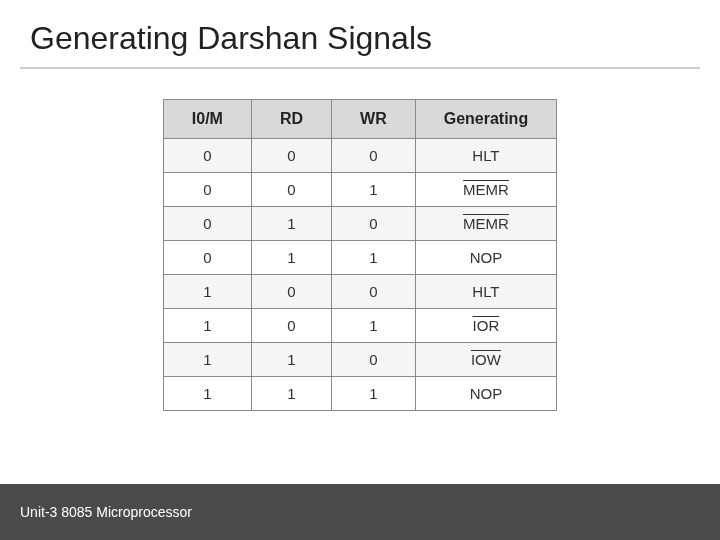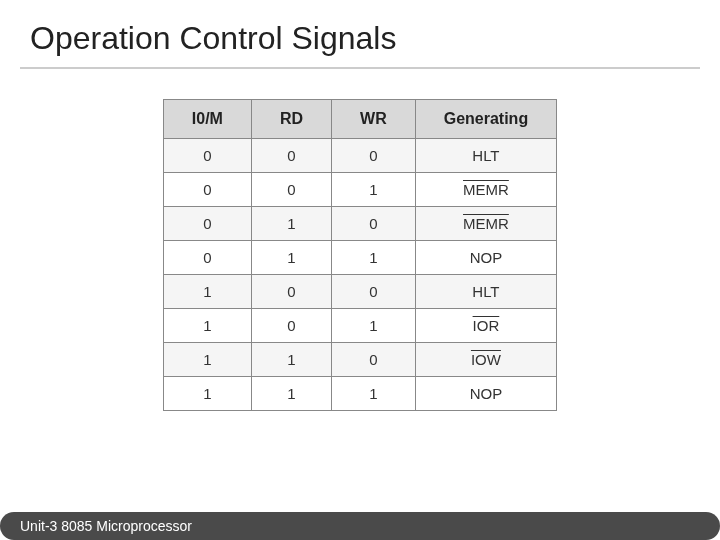--- a/index.html
+++ b/index.html
@@ -73,37 +73,36 @@
     .footer {
       position: absolute;
       bottom: 0;
       left: 0;
       right: 0;
       background: #4a4a4a;
       color: #ffffff;
       display: flex;
       justify-content: space-between;
       align-items: center;
-      padding: 6px 20px;
+      padding: 20px 20px;
       font-size: 14px;
-      border-radius: 18px;
     }
 
     .footer-left {
       font-size: 14px;
     }
 
     .footer-right {
       font-size: 14px;
     }
   </style>
 </head>
 <body>
 
-<h1 class="page-title">Operation Control Signals</h1>
+<h1 class="page-title">Generating Darshan Signals</h1>
 <div class="divider"></div>
 
 <div class="table-container">
   <table>
     <thead>
       <tr>
         <th>I0/M</th>
         <th>RD</th>
         <th>WR</th>
         <th>Generating</th>

